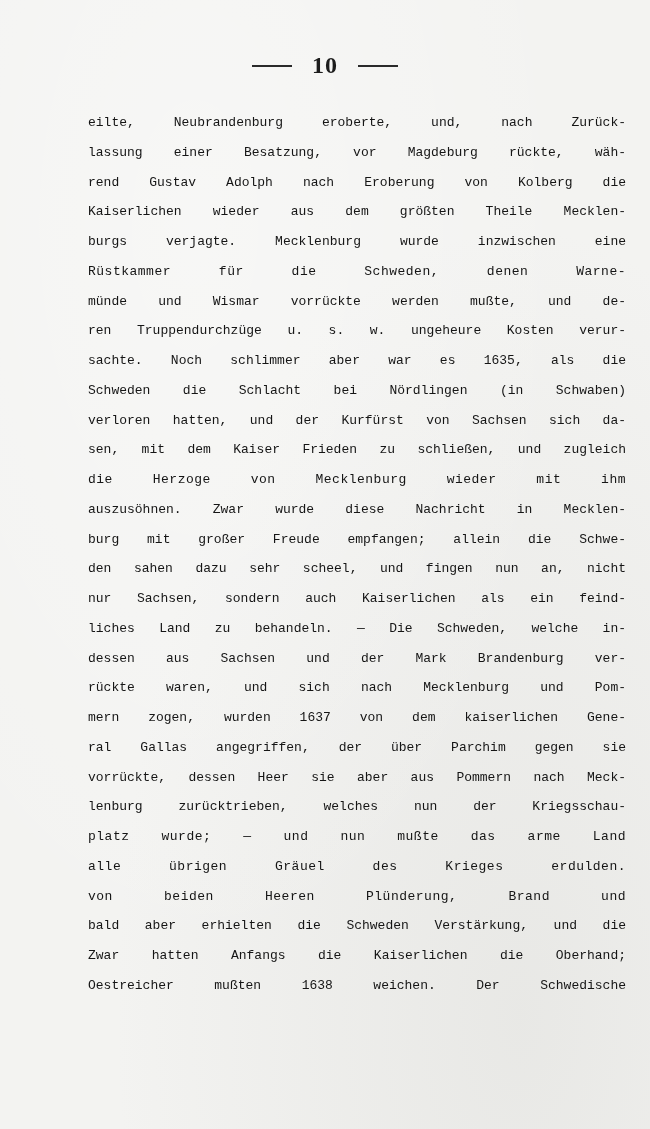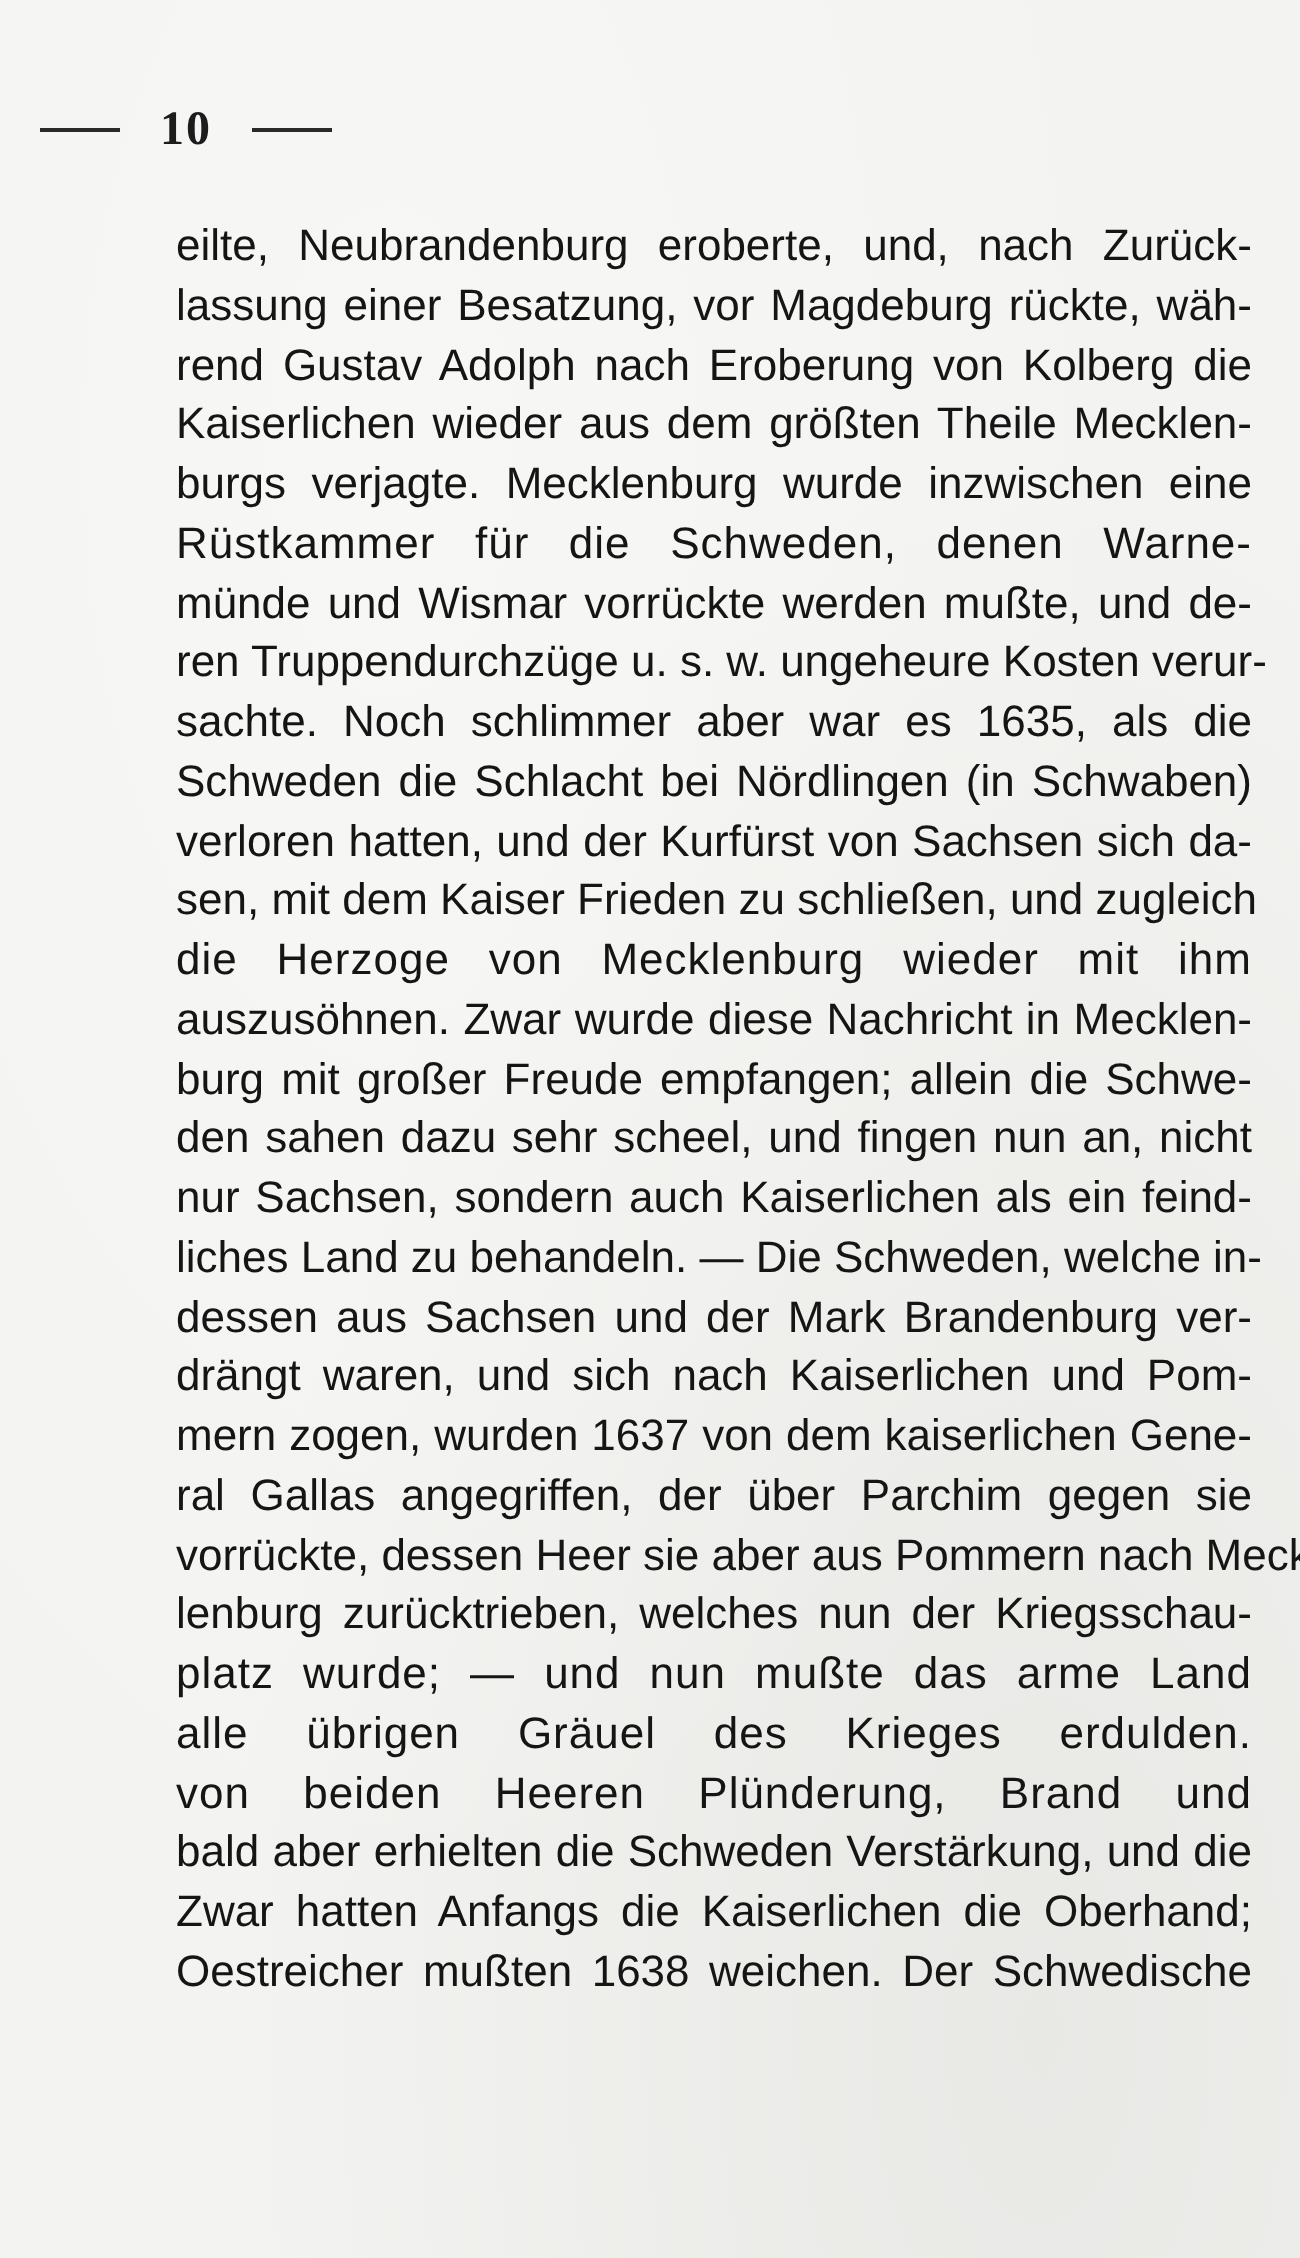--- a/index.html
+++ b/index.html
@@ -24,20 +24,21 @@
       background:
         radial-gradient(ellipse at 30% 20%, rgba(255,255,255,0.35), rgba(0,0,0,0) 60%),
         radial-gradient(ellipse at 80% 90%, rgba(200,200,195,0.25), rgba(0,0,0,0) 55%),
         #f3f3f1;
     }
     .page-number {
       position: absolute;
       top: 52px;
       left: 0;
       width: 650px;
+      text-align: center;
       font-family: "Liberation Serif", "DejaVu Serif", serif;
       font-size: 24px;
       font-weight: bold;
       letter-spacing: 1px;
       color: #1c1c1c;
     }
     .page-number .dash {
       display: inline-block;
       width: 40px;
       height: 2px;
@@ -49,22 +50,22 @@
     }
     .text-block {
       position: absolute;
       left: 88px;
       top: 108px;
       width: 538px;
     }
     .line {
       height: 29.75px;
       line-height: 29.75px;
-      font-family: Liberation Sans, sans-serif;
-      font-size: 22px;
+      font-family: Liberation Mono, monospace;
+      font-size: 13px;
       white-space: nowrap;
       text-align: justify;
       text-align-last: justify;
       color: #151515;
     }
     .line.last {
       text-align-last: justify;
     }
     .line.spaced {
       letter-spacing: 0.5px;
@@ -91,21 +92,21 @@
     <div class="line">Schweden die Schlacht bei Nördlingen (in Schwaben)</div>
     <div class="line">verloren hatten, und der Kurfürst von Sachsen sich da-</div>
     <div class="line">sen, mit dem Kaiser Frieden zu schließen, und zugleich</div>
     <div class="line spaced">die Herzoge von Mecklenburg wieder mit ihm</div>
     <div class="line">auszusöhnen. Zwar wurde diese Nachricht in Mecklen-</div>
     <div class="line">burg mit großer Freude empfangen; allein die Schwe-</div>
     <div class="line">den sahen dazu sehr scheel, und fingen nun an, nicht</div>
     <div class="line">nur Sachsen, sondern auch Kaiserlichen als ein feind-</div>
     <div class="line">liches Land zu behandeln. — Die Schweden, welche in-</div>
     <div class="line">dessen aus Sachsen und der Mark Brandenburg ver-</div>
-    <div class="line">drängt waren, und sich nach Kaiserlichen und Pom-</div>
+    <div class="line">rückte waren, und sich nach Mecklenburg und Pom-</div>
     <div class="line">mern zogen, wurden 1637 von dem kaiserlichen Gene-</div>
     <div class="line">ral Gallas angegriffen, der über Parchim gegen sie</div>
     <div class="line">vorrückte, dessen Heer sie aber aus Pommern nach Meck-</div>
     <div class="line">lenburg zurücktrieben, welches nun der Kriegsschau-</div>
     <div class="line spaced">platz wurde; — und nun mußte das arme Land</div>
     <div class="line spaced">alle übrigen Gräuel des Krieges erdulden.</div>
     <div class="line spaced">von beiden Heeren Plünderung, Brand und</div>
     <div class="line">bald aber erhielten die Schweden Verstärkung, und die</div>
     <div class="line">Zwar hatten Anfangs die Kaiserlichen die Oberhand;</div>
     <div class="line">Oestreicher mußten 1638 weichen. Der Schwedische</div>

